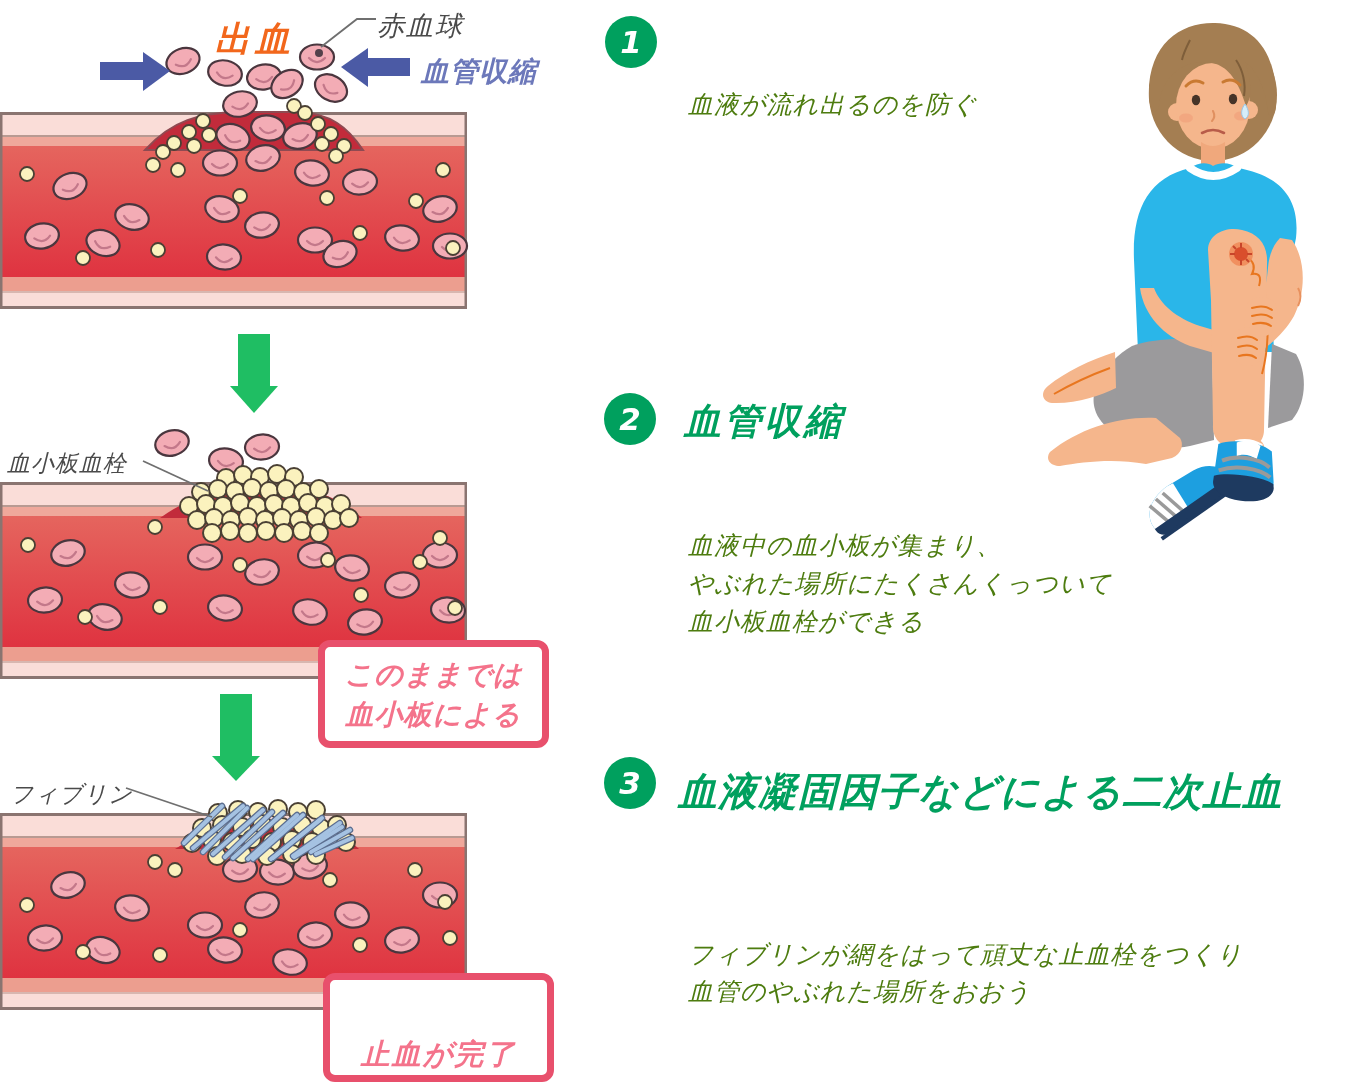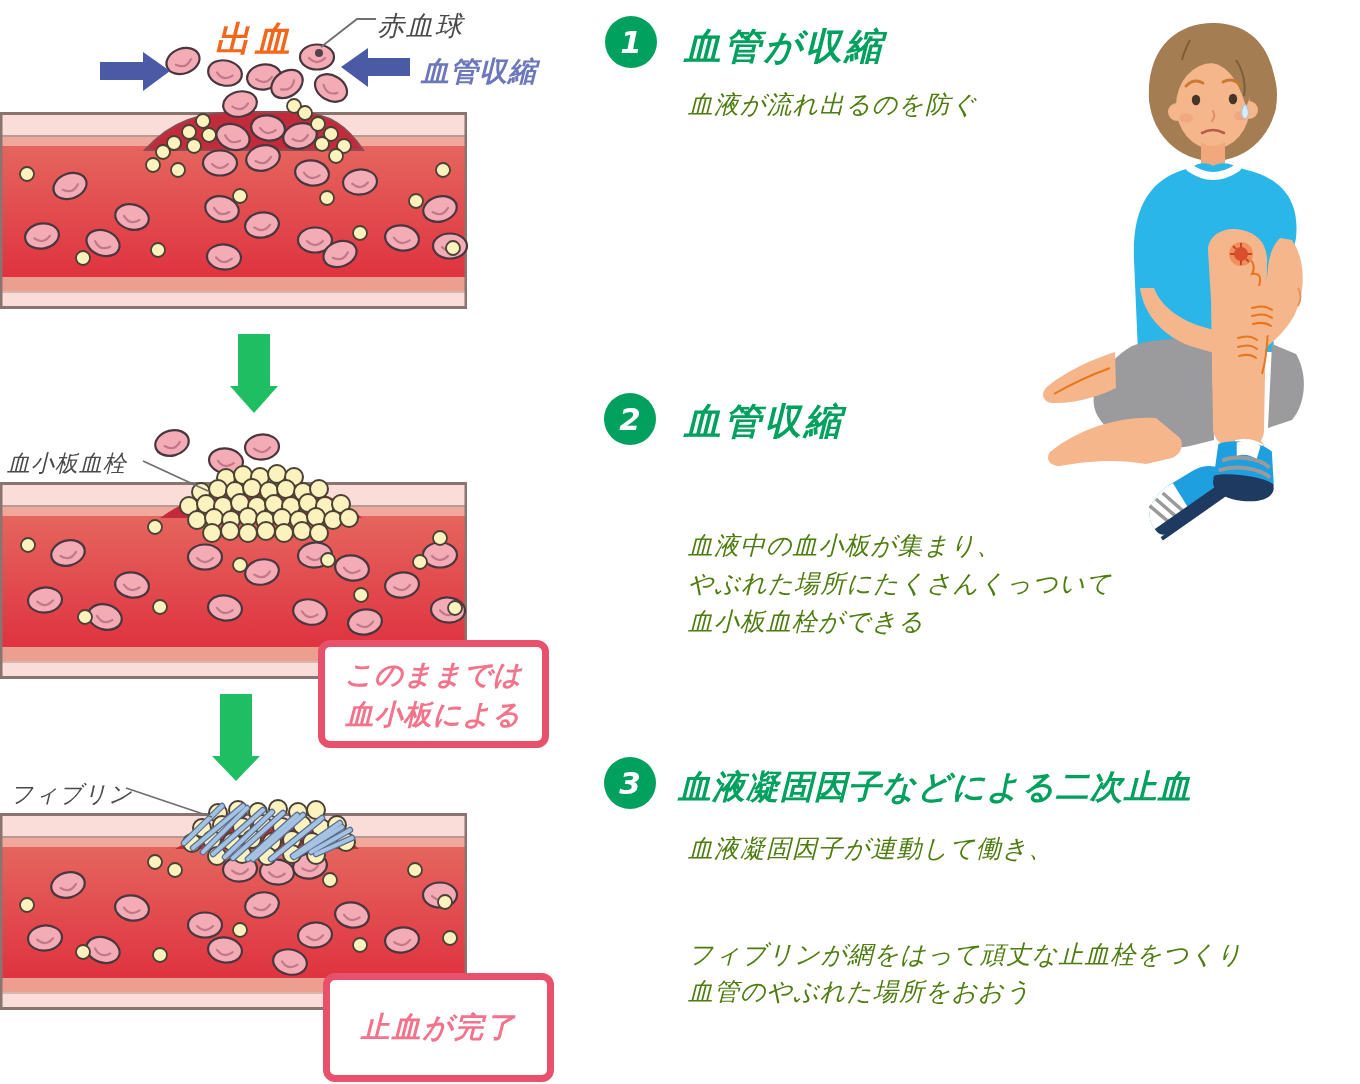--- a/index.html
+++ b/index.html
@@ -5,29 +5,29 @@
   html,body{margin:0;padding:0;background:#fff;}
   .canvas{position:relative;width:1360px;height:1084px;background:#ffffff;overflow:hidden;
           font-family:"DejaVu Sans","Liberation Sans",sans-serif;font-style:italic;}
   svg{position:absolute;}
   svg text{font-family:"DejaVu Sans","Liberation Sans",sans-serif;}
 
   
   .callout{position:absolute;background:#fff;border:7px solid #E8506C;border-radius:12px;
            color:#F4738B;font-weight:bold;text-align:center;box-sizing:border-box;z-index:5;}
   #callout1{left:318px;top:640px;width:231px;height:108px;font-size:28px;line-height:40px;padding-top:8px;letter-spacing:1px;}
-  #callout2{left:323px;top:973px;width:231px;height:109px;font-size:29px;display:flex;align-items:center;justify-content:center;letter-spacing:2px;}
+  #callout2{left:323px;top:973px;width:231px;height:109px;font-size:29px;display:flex;align-items:flex-end;justify-content:center;letter-spacing:2px;}
 
   
   .step-circle{position:absolute;width:52px;height:52px;border-radius:50%;background:#00A05E;color:#fff;
                font-size:31px;font-weight:bold;display:flex;align-items:center;justify-content:center;z-index:4;}
   .step-title{position:absolute;color:#00A05E;font-weight:bold;z-index:4;white-space:nowrap;}
   #title1{left:684px;top:22px;font-size:37px;letter-spacing:3px;}
   #title2{left:684px;top:395px;font-size:37px;letter-spacing:3px;line-height:54px;}
-  #title3{left:678px;top:765px;font-size:33px;letter-spacing:1px;}
+  #title3{left:678px;top:765px;font-size:39px;letter-spacing:1px;}
   .step-body{position:absolute;color:#4d7c0f;font-size:25px;letter-spacing:1px;line-height:38px;z-index:4;white-space:nowrap;}
   #body1{left:688px;top:86px;}
   #body2{left:688px;top:527px;}
   #body3a{left:688px;top:830px;line-height:37px;}
   #body3b{left:688px;top:936px;line-height:37px;}
 </style>
 </head>
 <body>
 
 <div class="canvas">
@@ -338,23 +338,20 @@
     <div>このままでは</div>
     <div>血小板による</div>
   </div>
   <div class="callout" id="callout2">
     <div>止血が完了</div>
   </div>
 
   <div class="step-circle" style="left:605px;top:16px">
     <span>1</span>
   </div>
-  <div class="step-title" id="title1">
-    <div>血管が収縮</div>
-  </div>
   <div class="step-body" id="body1">
     <div>血液が流れ出るのを防ぐ</div>
   </div>
 
   <div class="step-circle" style="left:604px;top:393px">
     <span>2</span>
   </div>
   <div class="step-title" id="title2">
     <div>血管収縮</div>
   </div>
@@ -364,21 +361,20 @@
     <div>血小板血栓ができる</div>
   </div>
 
   <div class="step-circle" style="left:604px;top:757px">
     <span>3</span>
   </div>
   <div class="step-title" id="title3">
     <div>血液凝固因子などによる二次止血</div>
   </div>
   <div class="step-body" id="body3a">
-    <div>血液凝固因子が連動して働き、</div>
   </div>
   <div class="step-body" id="body3b">
     <div>フィブリンが網をはって頑丈な止血栓をつくり</div>
     <div>血管のやぶれた場所をおおう</div>
   </div>
 
   <svg style="left:1040px;top:0" width="320" height="570" viewBox="0 0 320 570">
 
     <g>
       <ellipse cx="173" cy="95" rx="64" ry="66" fill="#A47E52"></ellipse>

